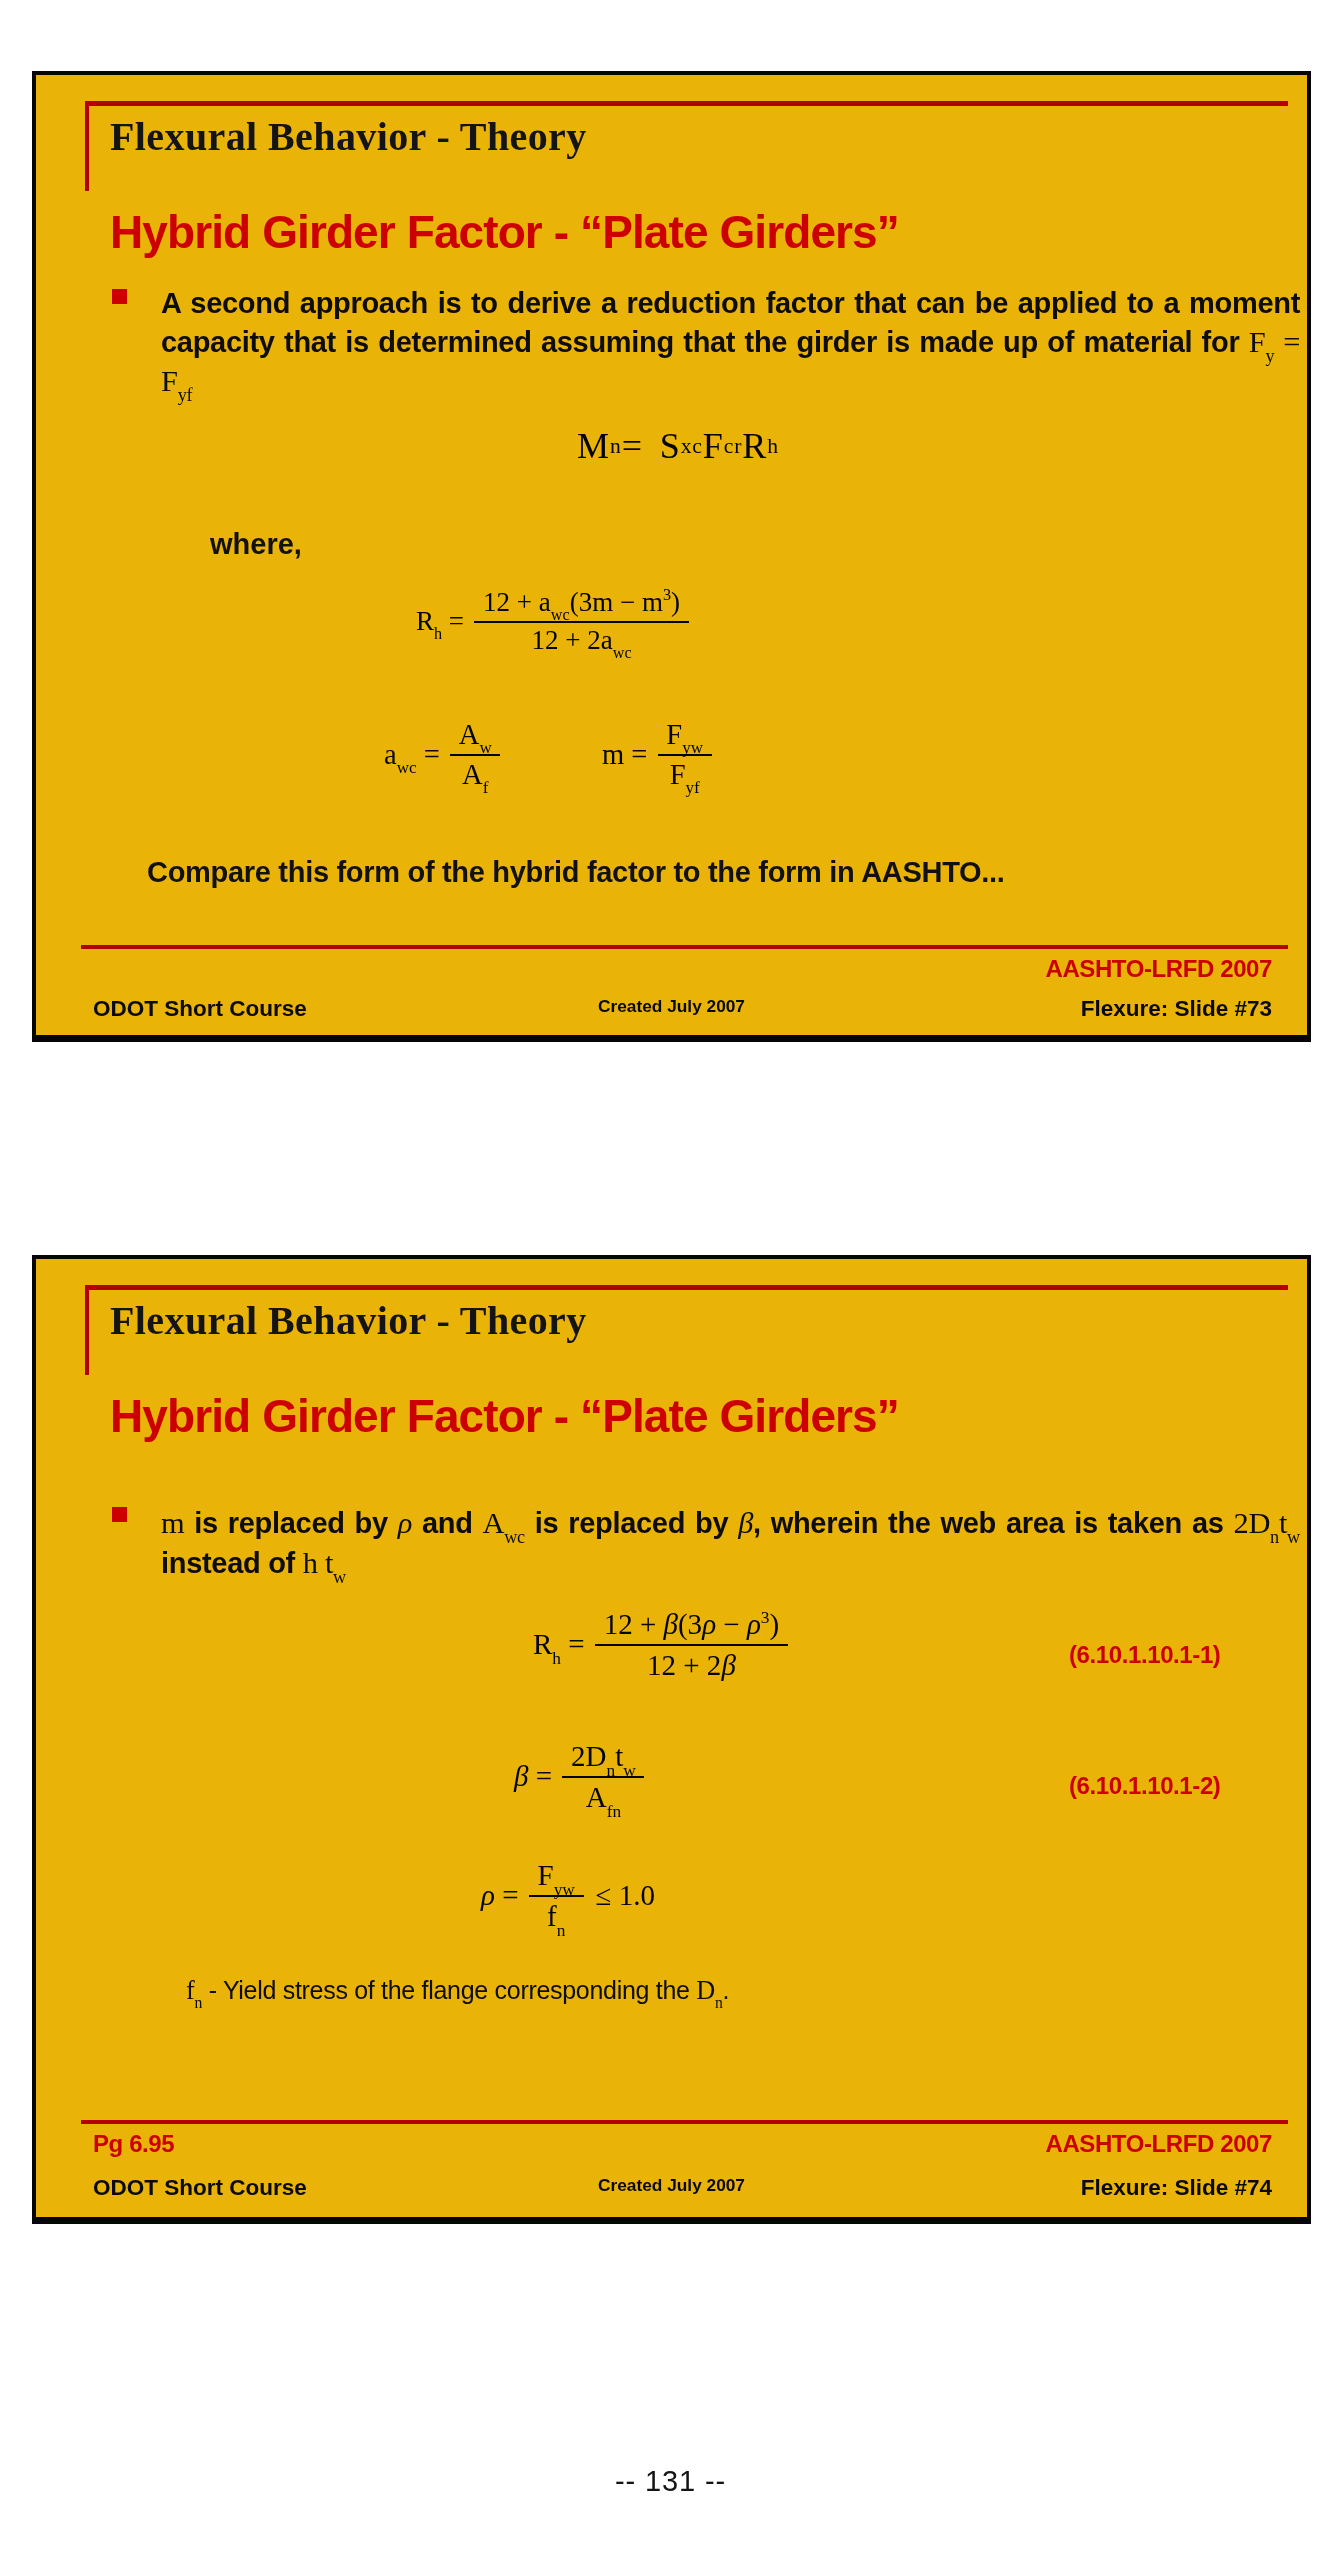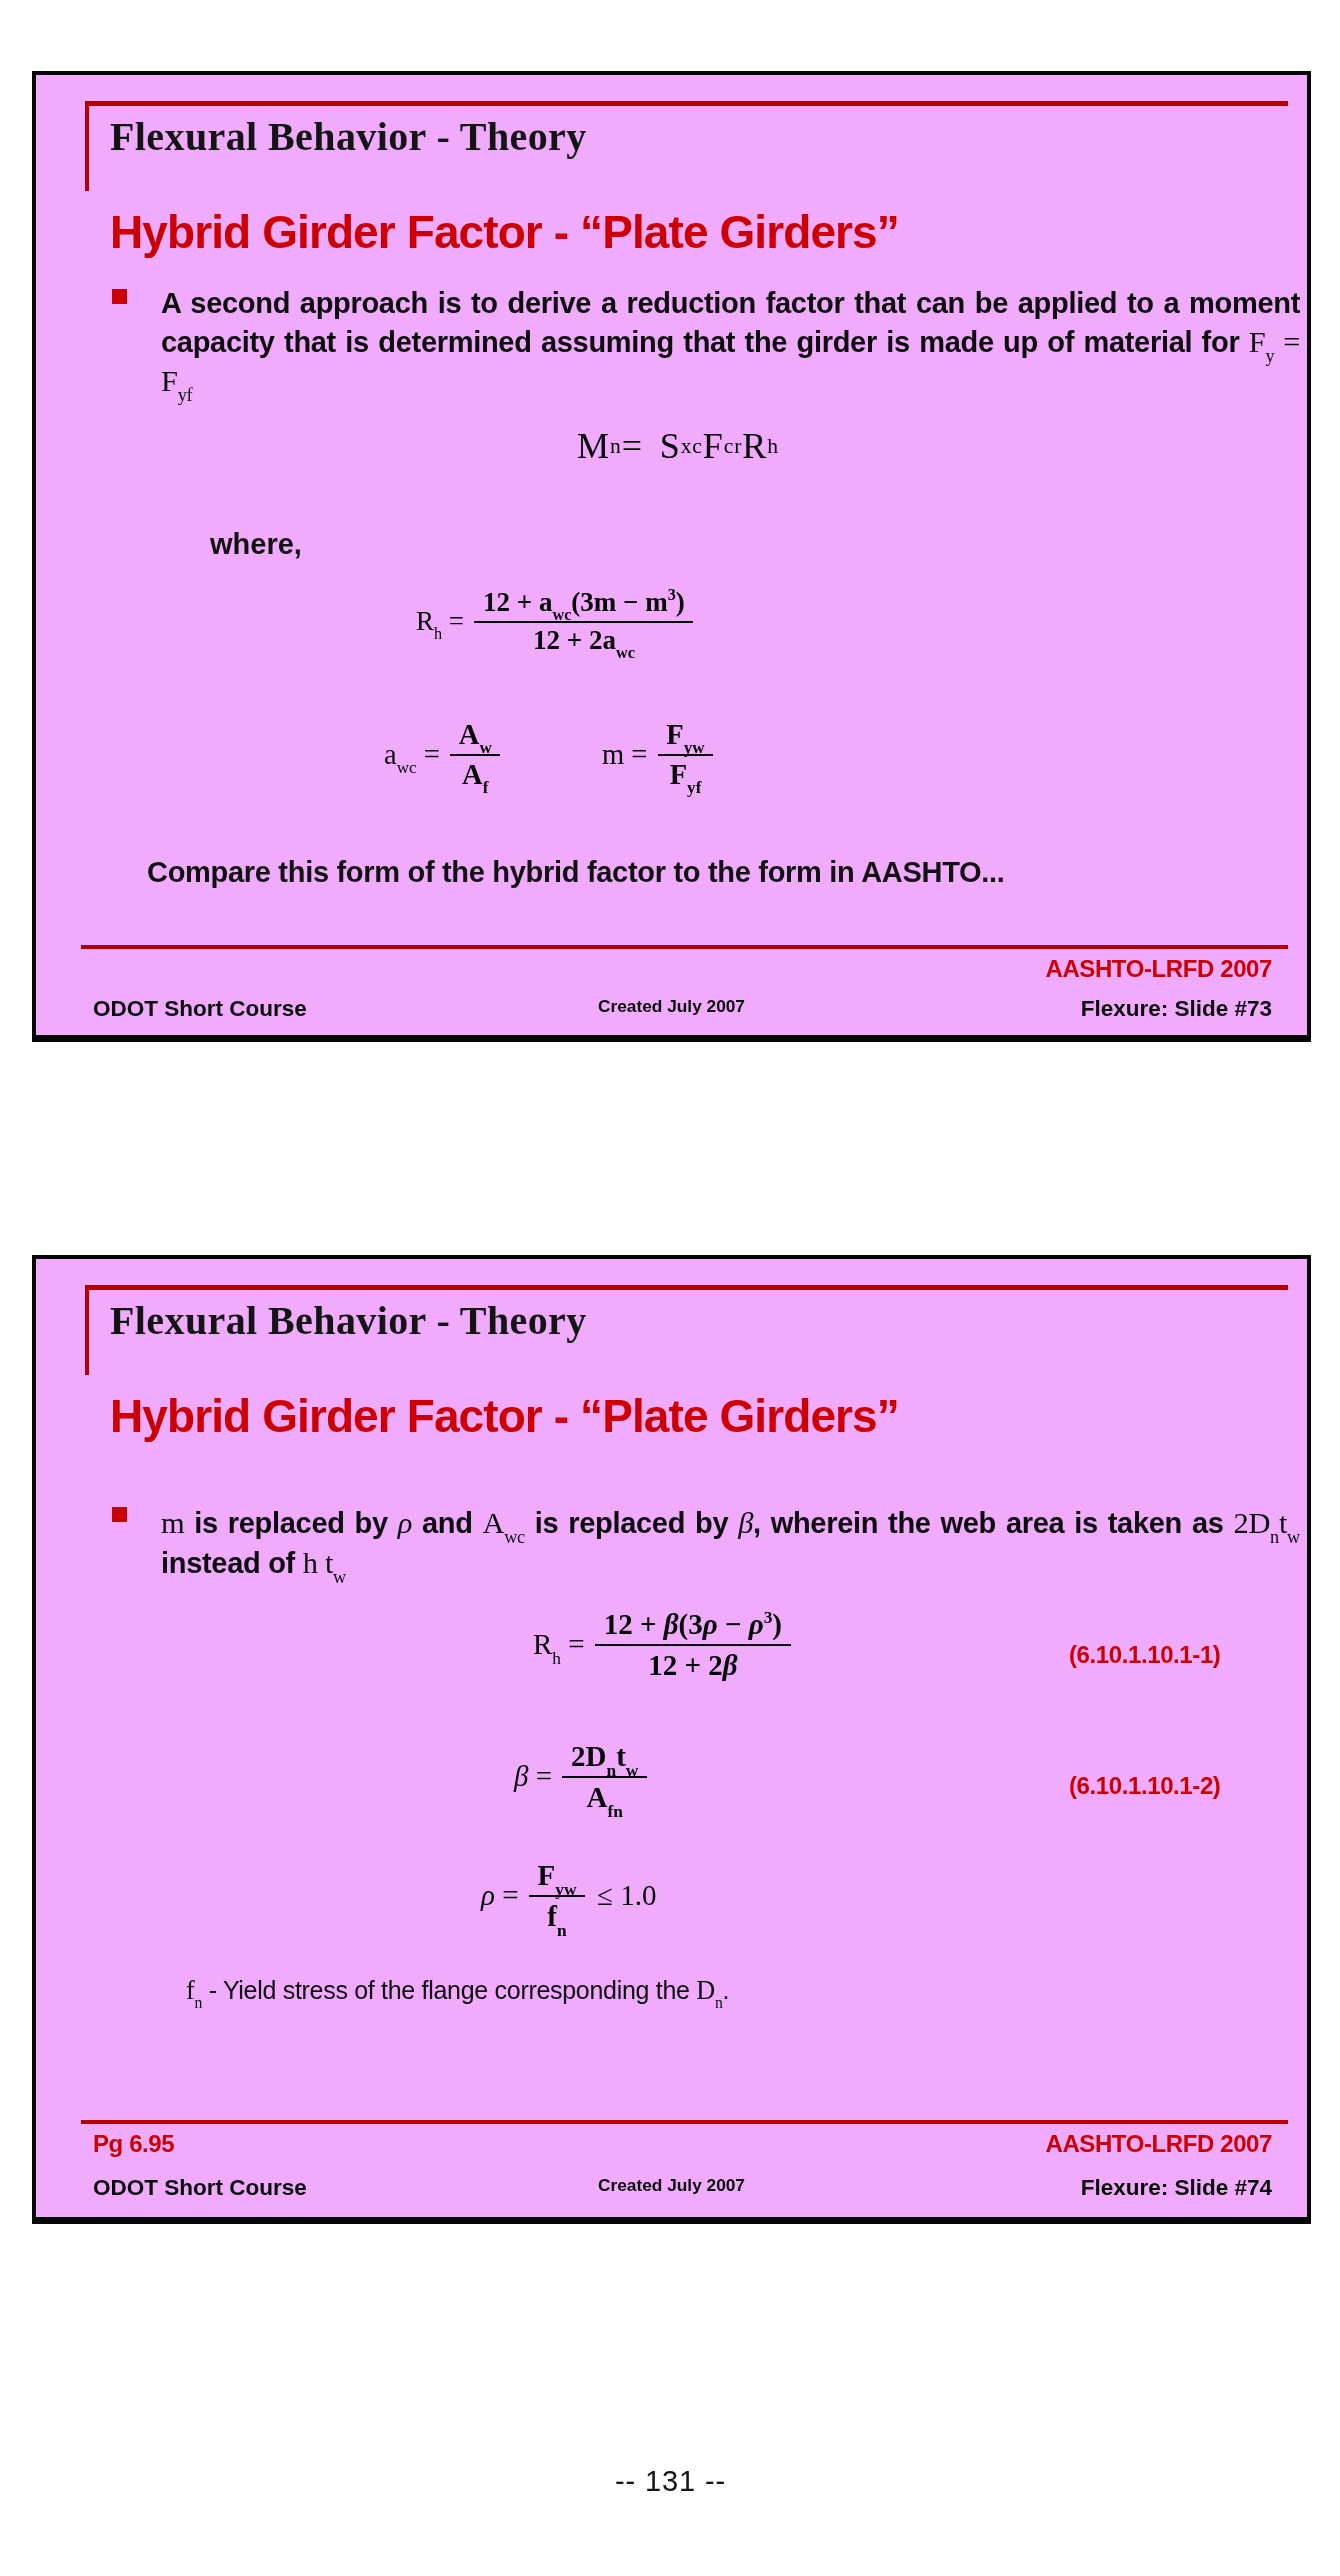--- a/index.html
+++ b/index.html
@@ -4,21 +4,21 @@
 <style>
   html,body{margin:0;padding:0;}
   body{
     width:1341px;height:2576px;position:relative;
     background:#ffffff;
     font-family:"Liberation Sans",sans-serif;
     color:#111;
   }
   .slide{
     position:absolute;left:32px;width:1279px;box-sizing:border-box;
-    background:#f0abfc;
+    background:#eab308;
     border:4.3px solid #050505;border-bottom-width:7.8px;
   }
   .slide-1{top:71px;height:971px;}
   .slide-2{top:1255px;height:969px;}
 
   .accent-h{position:absolute;left:49px;top:26px;width:1203px;height:5.2px;background:#b30000;}
   .accent-v{position:absolute;left:49px;top:26px;width:4.3px;height:90px;background:#b30000;}
 
   .slide-title{
     position:absolute;left:74px;top:38px;margin:0;
@@ -40,21 +40,21 @@
   }
   .s1 .bullet-text{top:197px;}
   .s2 .bullet-text{top:232px;line-height:40px;}
   .mseg{font-family:"Liberation Serif",serif;font-weight:400;font-size:1.05em;}
 
   .eq{
     position:absolute;display:flex;align-items:center;
     font-family:"Liberation Serif",serif;color:#050505;white-space:nowrap;
   }
   .eq .lhs{margin-right:10.4px;}
-  .frac{display:inline-flex;flex-direction:column;text-align:center;font-weight:bold;}
+  .frac{display:inline-flex;flex-direction:column;text-align:center;}
   .frac .num{padding:0 8.6px 2.6px;line-height:1.15;}
   .frac .den{padding:2.6px 8.6px 0;border-top:2.6px solid #050505;line-height:1.15;}
   sub{font-size:60%;vertical-align:-0.55em;line-height:0;}
   sup{font-size:60%;vertical-align:0.65em;line-height:0;}
   .eq i{font-style:italic;}
 
   .eq-mn{left:642px;top:350px;transform:translateX(-50%);font-size:36px;word-spacing:7px;letter-spacing:0.9px;}
   .where-label{position:absolute;left:174px;top:453px;font-size:29px;font-weight:700;}
   .eq-rh1{left:380px;top:512px;font-size:27px;}
   .eq-awc{left:348px;top:644px;font-size:28.5px;}

